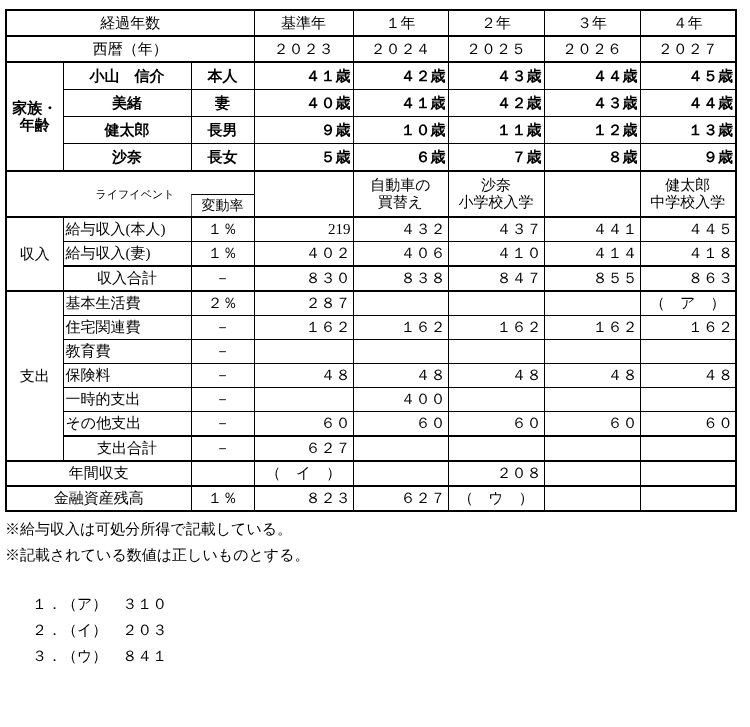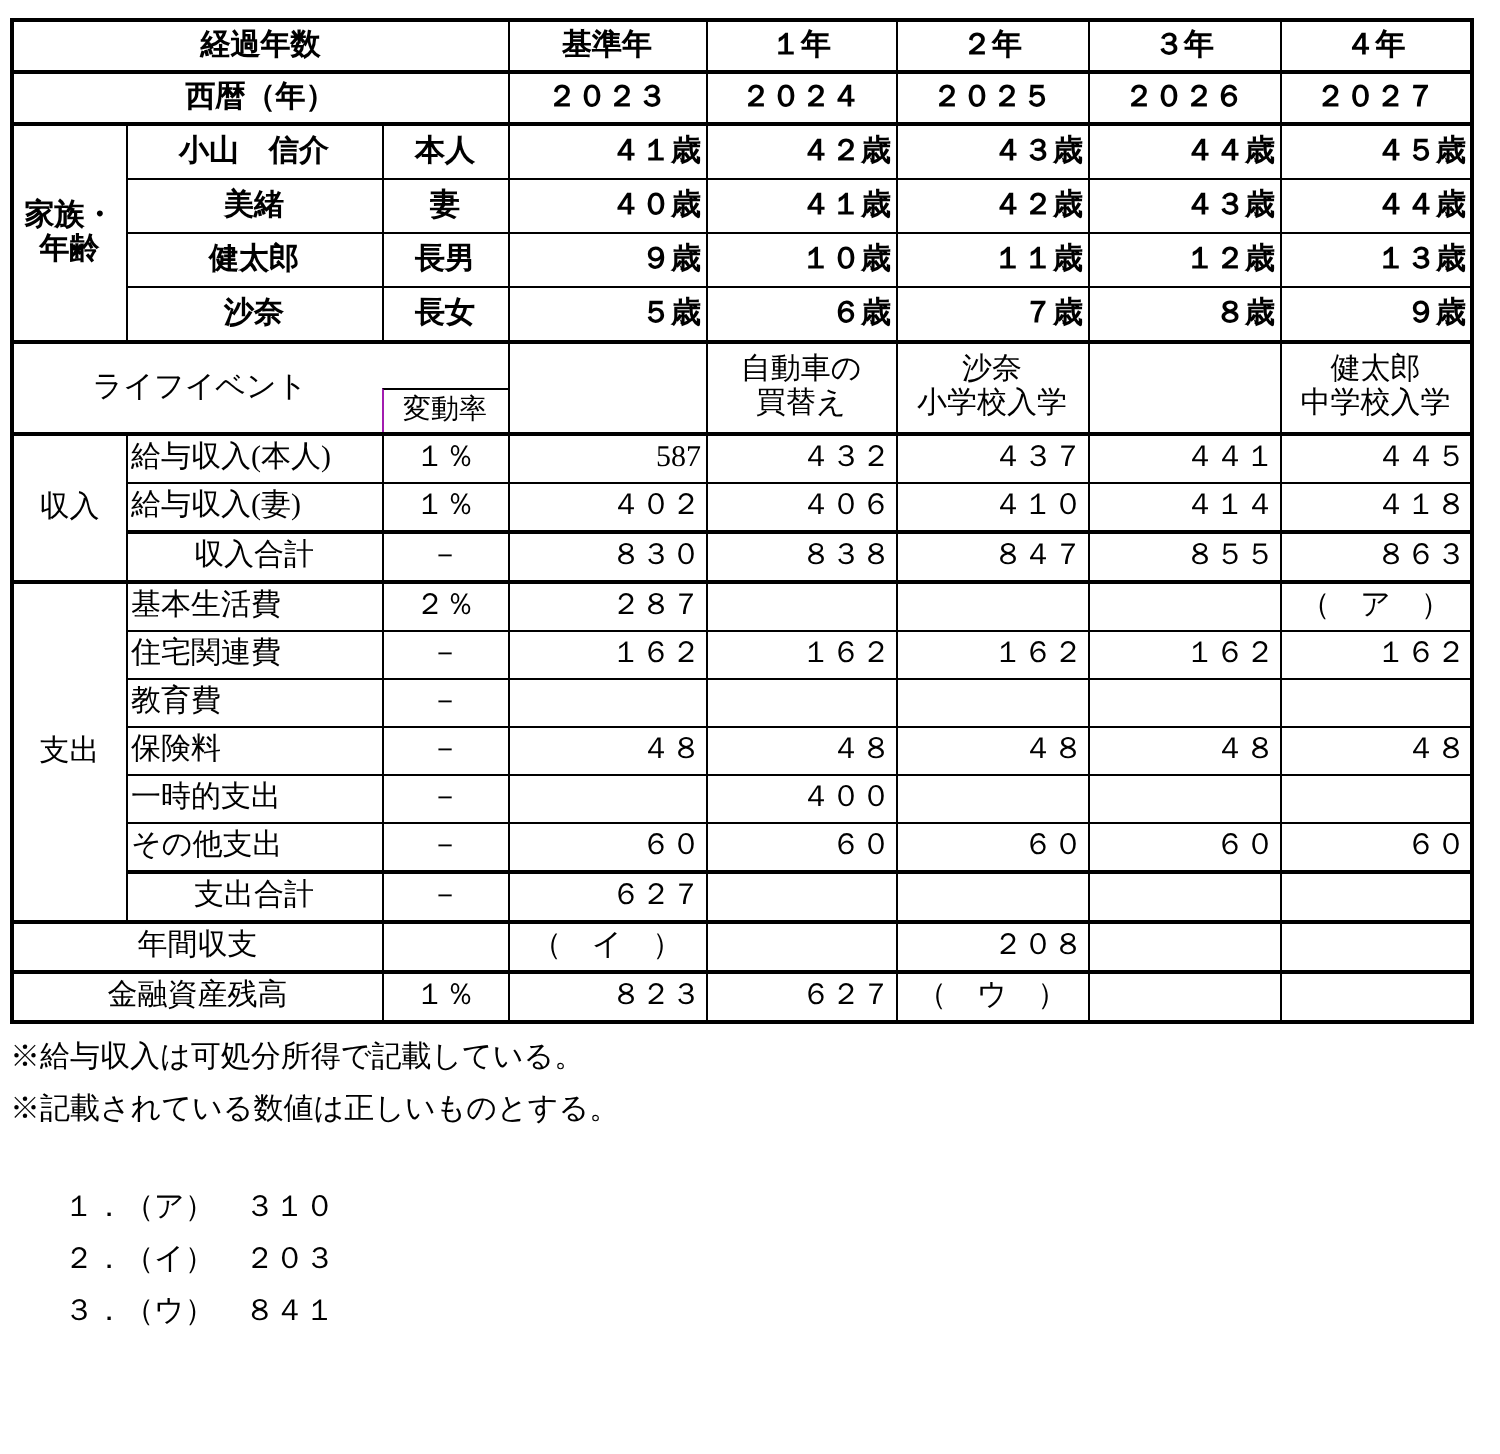--- a/index.html
+++ b/index.html
@@ -17,35 +17,36 @@
     border-collapse:collapse;table-layout:fixed;
     width:730px;margin-top:6px;
     border:2px solid #000;
   }
   table.cf td{
     border:1px solid #000;
     font-size:15px;line-height:1.12;
     height:23px;padding:0 2px;overflow:hidden;
     vertical-align:middle;
   }
-  tr.h24 td{height:24px;font-weight:bold;}
+  tr.h24 td{height:24px;}
   tr.h26 td{height:26px;font-weight:bold;}
   tr.hle td{height:44px;}
   tr.thick td{border-top-width:2px;}
   td.c{text-align:center;}
   td.item{text-align:left;padding-left:7px;}
   td.num{text-align:right;padding-right:9px;}
   td.age{text-align:right;padding-right:15px;}
   td.pre{white-space:pre-line;}
   td.glabel{text-align:center;white-space:pre-line;}
   td.le-cell{position:relative;padding:0;}
   .le-label{
     position:absolute;left:0;top:0;width:186px;height:100%;
     display:flex;align-items:center;justify-content:center;
-    font-size:15px;
+    font-size:11px;
+    padding-left:35px;
   }
   .rate-box{
     position:absolute;right:0;bottom:0;width:62px;height:21px;
     border-top:1px solid #000;border-left:1px solid #a21caf;
     display:flex;align-items:center;justify-content:center;
     font-size:14px;
   }
   .notes{margin-top:9px;font-size:15px;}
   .notes div{margin-bottom:9px;line-height:17px;}
   .options{margin-top:27px;font-size:15px;margin-left:27px;}
@@ -139,21 +140,21 @@
 小学校入学</td>
       <td class="c pre"></td>
       <td class="c pre">健太郎
 中学校入学</td>
     </tr>
 
     <tr class="thick">
       <td rowspan="3" class="glabel">収入</td>
       <td class="item">給与収入(本人)</td>
       <td class="c">１％</td>
-      <td class="num">587</td>
+      <td class="num">219</td>
       <td class="num">４３２</td>
       <td class="num">４３７</td>
       <td class="num">４４１</td>
       <td class="num">４４５</td>
     </tr>
     <tr>
       <td class="item">給与収入(妻)</td>
       <td class="c">１％</td>
       <td class="num">４０２</td>
       <td class="num">４０６</td>

